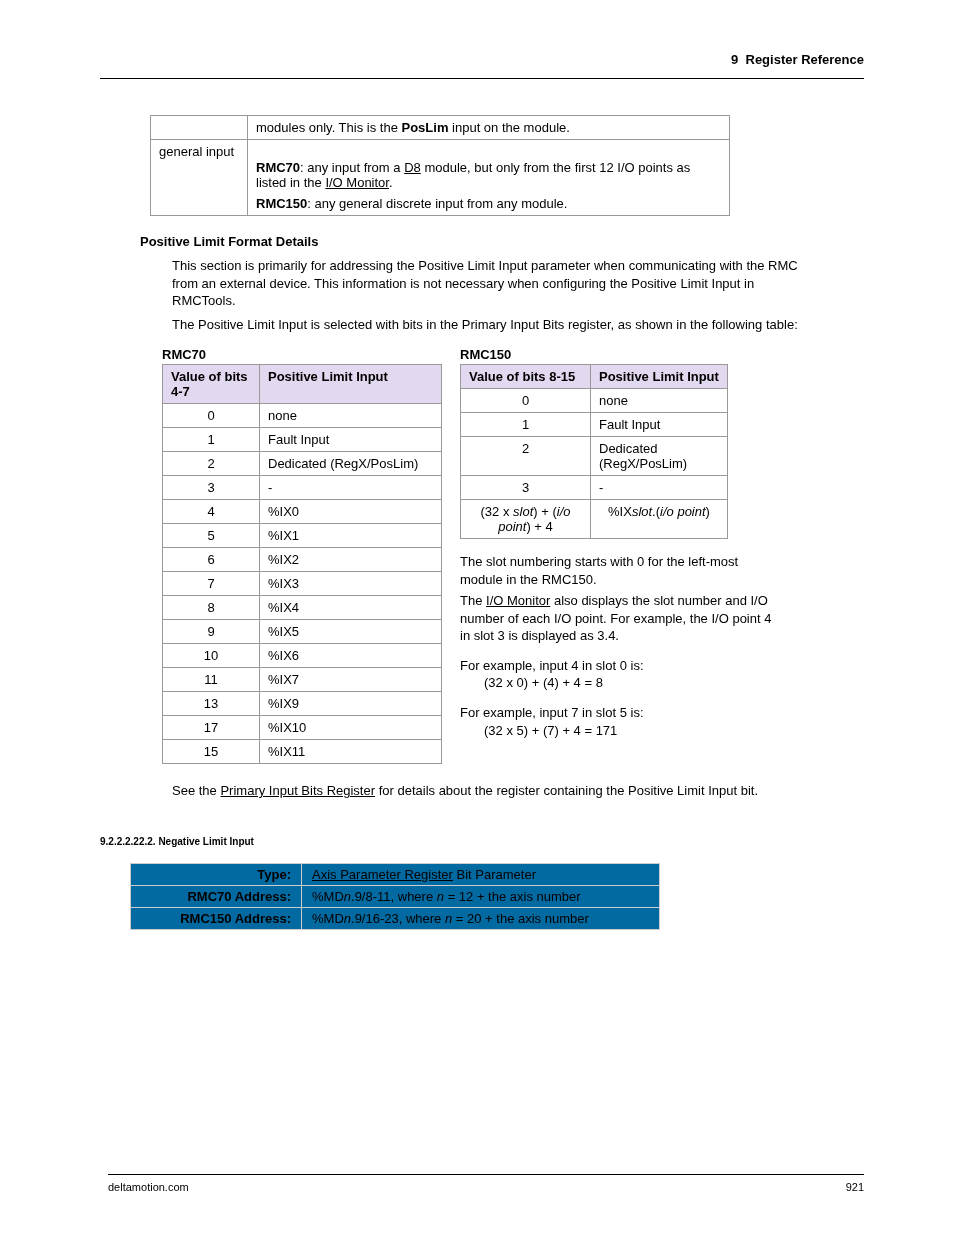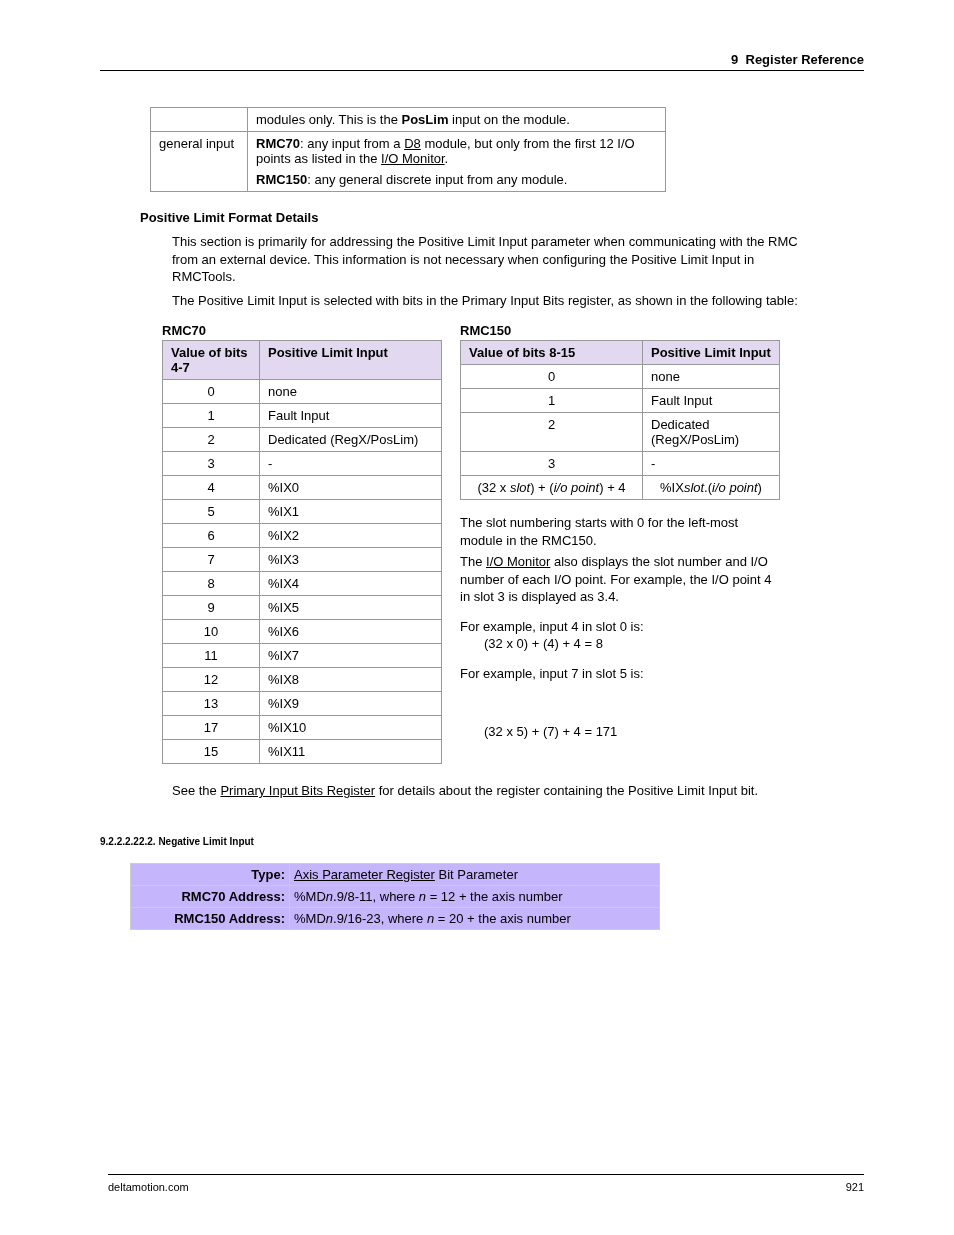--- a/index.html
+++ b/index.html
@@ -15,21 +15,21 @@
     height: 1235px;
     box-sizing: border-box;
     padding: 52px 90px 40px 100px;
     position: relative;
   }
   .header-line {
     border-bottom: 1.2px solid #000;
     text-align: right;
     font-weight: bold;
     font-size: 13px;
-    padding-bottom: 3px;
+    padding-bottom: 11px;
     margin-bottom: 36px;
   }
   .footer {
     position: absolute;
     bottom: 42px;
     left: 108px;
     right: 90px;
     border-top: 1.2px solid #000;
     padding-top: 6px;
     font-size: 11px;
@@ -72,52 +72,52 @@
   .section-num {
     font-weight: bold;
     font-size: 10px;
     margin: 36px 0 16px 0;
   }
   .yellow-tbl {
     border-collapse: collapse;
     font-size: 13px;
   }
   .yellow-tbl td {
-    background: #c4b5fd;
+    background: #0369a1;
     border: 1px solid #ccc;
-    padding: 3px 4px;
+    padding: 3px 10px;
   }
   .yellow-tbl .lbl { text-align: right; font-weight: bold; color: #000; }
   .two-col {
     display: flex;
     gap: 18px;
     margin-left: 62px;
   }
   .col { flex: 0 0 auto; }
 </style>
 </head>
 <body>
 
 <div class="page">
   <div class="header-line">
     <span>9</span>&nbsp;&nbsp;<span>Register Reference</span>
   </div>
 
-  <table class="tbl indent-sm" style="width:516px;">
+  <table class="tbl indent-sm" style="width:580px;">
     <tbody>
         <tr>
       <td style="width:80px;"></td>
       <td>
         <span>modules only. This is the </span><b>PosLim</b><span> input on the module.</span>
       </td>
     </tr>
     <tr>
       <td>general input</td>
       <td>
-        <div style="margin-bottom:6px;">
+        <div style="margin-bottom:6px;margin-top:16px;">
           <b>RMC70</b><span>: any input from a </span><span class="link">D8</span><span> module, but only from the first 12 I/O points as listed in the </span><span class="link">I/O Monitor</span><span>.</span>
         </div>
         <div>
           <b>RMC150</b><span>: any general discrete input from any module.</span>
         </div>
       </td>
     </tr>
   </tbody>
     </table>
 
@@ -179,42 +179,38 @@
             </tr>
             <tr>
               <td class="center">10</td>
               <td>%IX6</td>
             </tr>
             <tr>
               <td class="center">11</td>
               <td>%IX7</td>
             </tr>
             <tr>
-              <td class="center">12</td>
-              <td>%IX8</td>
-            </tr>
-            <tr>
               <td class="center">13</td>
               <td>%IX9</td>
             </tr>
             <tr>
               <td class="center">17</td>
               <td>%IX10</td>
             </tr>
             <tr>
               <td class="center">15</td>
               <td>%IX11</td>
             </tr>
           </tbody>
       </table>
     </div>
 
     <div class="col" style="width:320px;">
       <div class="sub-label" style="margin-top:8px;">RMC150</div>
-      <table class="tbl" style="width:320px;">
+      <table class="tbl" style="width:268px;">
         <tbody>
             <tr>
           <th>Value of bits 8-15</th>
           <th style="width:120px;">Positive Limit Input</th>
         </tr>
         </tbody>
           <tbody id="rmc150-body">
             <tr>
               <td class="center">0</td>
               <td>none</td>
@@ -247,21 +243,21 @@
       <div style="margin-top:14px; line-height:1.35;">
         <div>The slot numbering starts with 0 for the left-most module in the RMC150.</div>
         <div style="margin-top:4px;">
           <span>The </span><span class="link">I/O Monitor</span><span> also displays the slot number and I/O number of each I/O point. For example, the I/O point 4 in slot 3 is displayed as 3.4.</span>
         </div>
         <div style="margin-top:12px;">For example, input 4 in slot 0 is:</div>
         <div style="margin-left:24px;">
           <span>(32 x 0) + (4) + 4 = 8</span>
         </div>
         <div style="margin-top:12px;">For example, input 7 in slot 5 is:</div>
-        <div style="margin-left:24px;margin-top:40px;">
+        <div style="margin-left:24px;">
           <span>(32 x 5) + (7) + 4 = 171</span>
         </div>
       </div>
     </div>
   </div>
 
   <div class="para" style="margin-top:18px;">
     <span>See the </span><span class="link">Primary Input Bits Register</span><span> for details about the register containing the Positive Limit Input bit.</span>
   </div>
 

